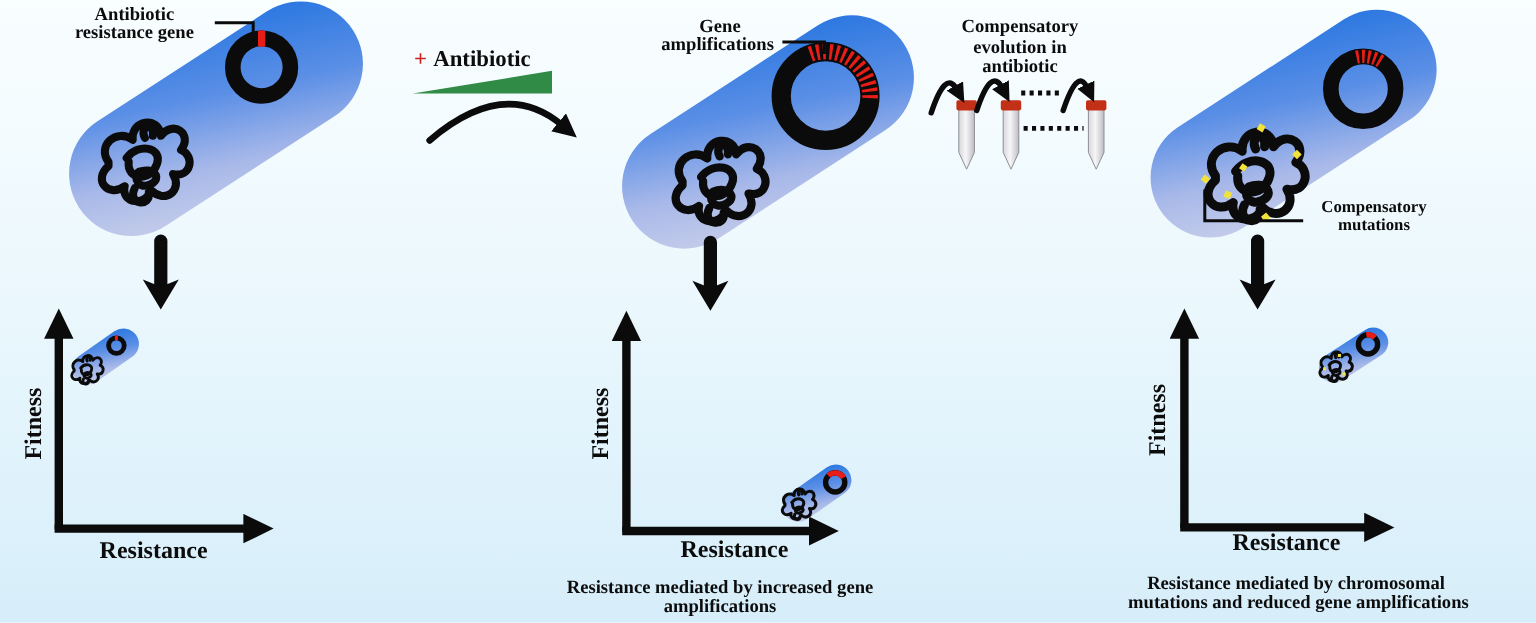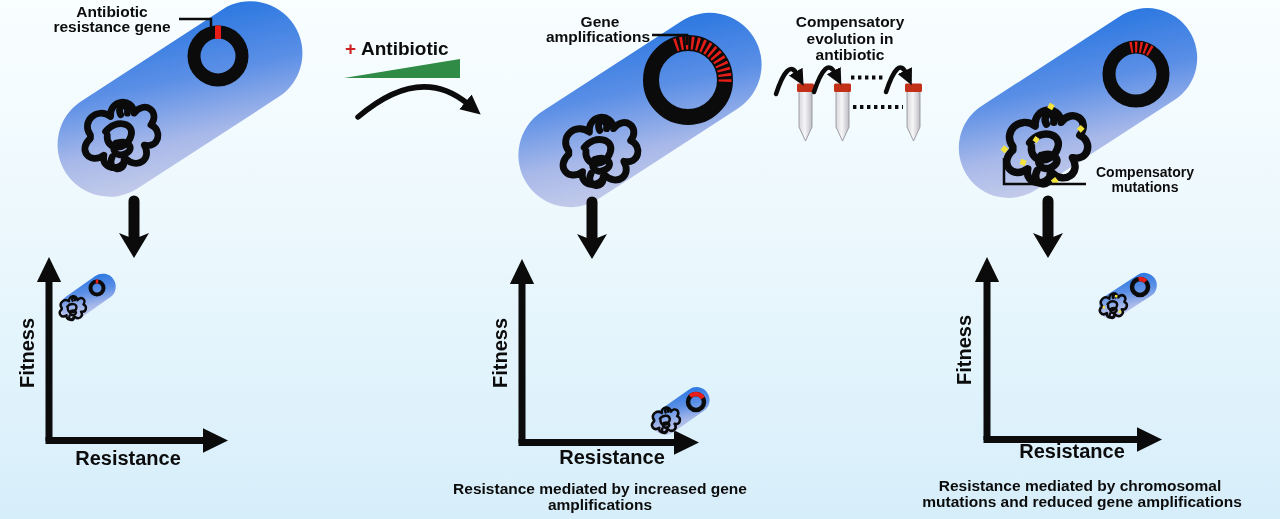--- a/index.html
+++ b/index.html
@@ -1,21 +1,21 @@
 <!DOCTYPE html>
 <html><head>
 <meta charset="utf-8">
 <style>
   html,body{margin:0;padding:0;}
   .stage{
     position:relative;
     width:1280px;height:519px;
     background:linear-gradient(180deg,#f9feff 0%,#ecf8fd 45%,#d6eefa 100%);
     overflow:hidden;
-    font-family:Liberation Sans, sans-serif;
+    font-family:Liberation Serif, serif;
   }
   svg{display:block;}
   .axis-label{font-size:20px;font-weight:bold;fill:#0c0c0c;}
   .annot{font-size:15.5px;font-weight:bold;fill:#0c0c0c;}
   .annot-sm{font-size:14px;font-weight:bold;fill:#0c0c0c;}
   .caption{font-size:15.5px;font-weight:bold;fill:#0c0c0c;}
   .big-label{font-size:19px;font-weight:bold;fill:#0c0c0c;}
 </style>
 </head>
 <body>

